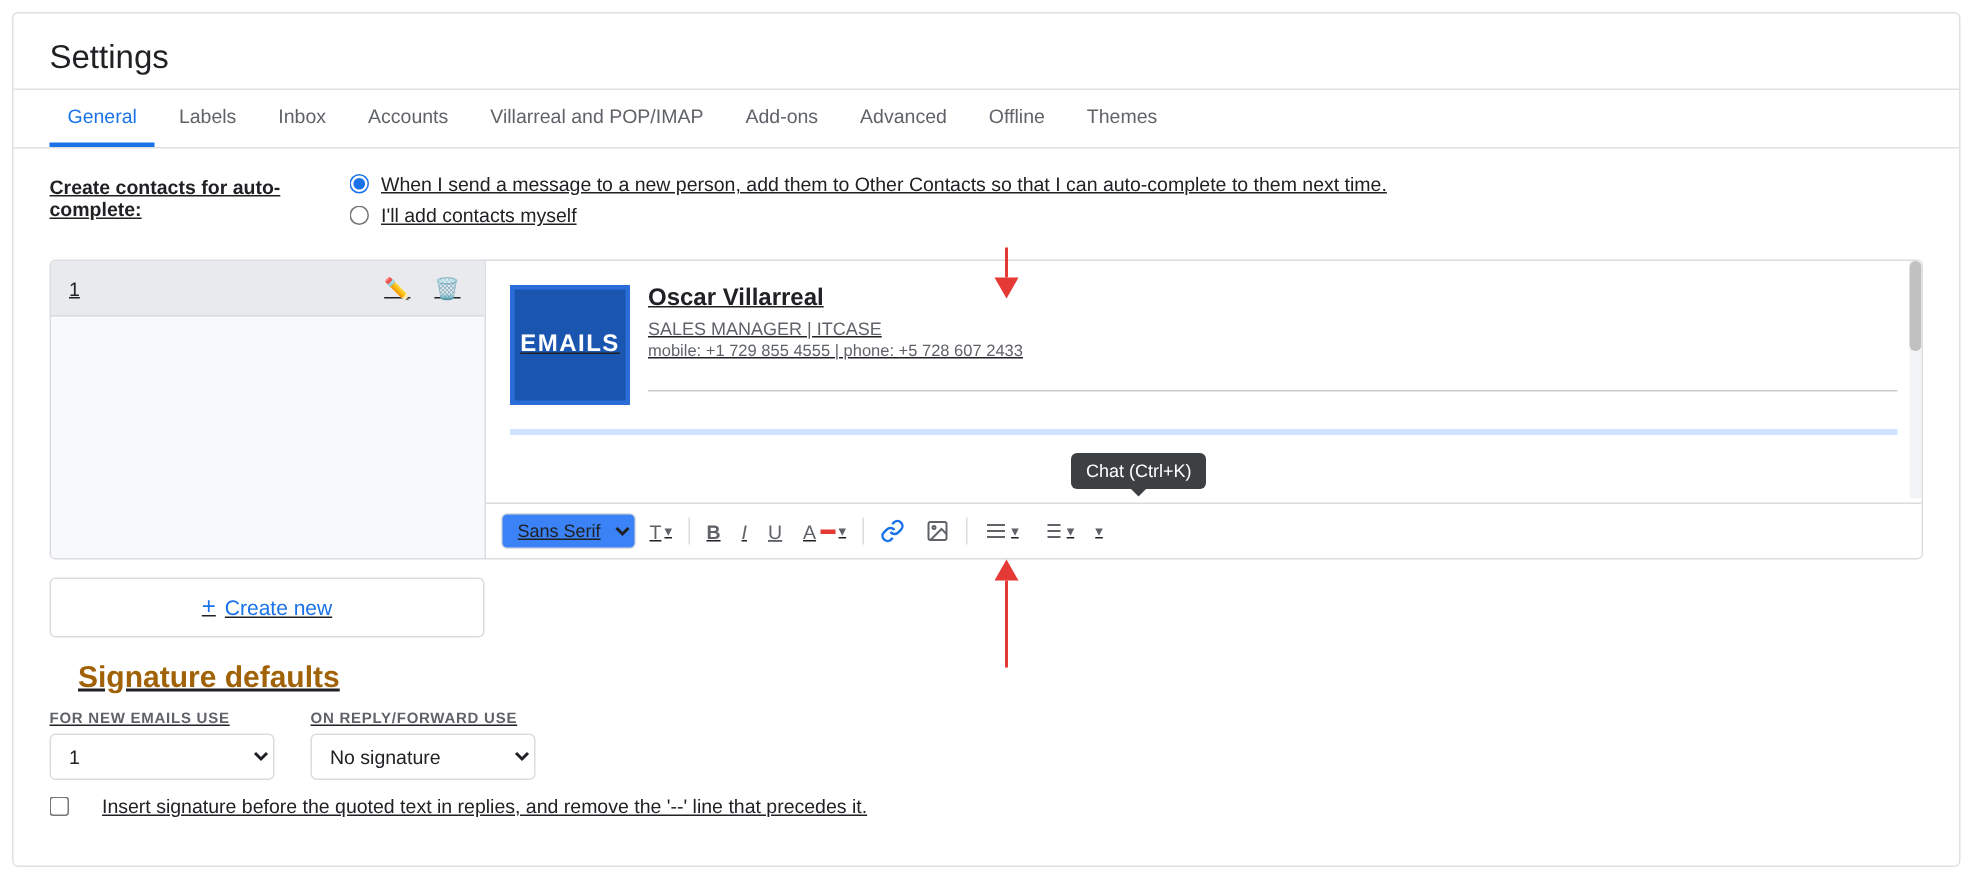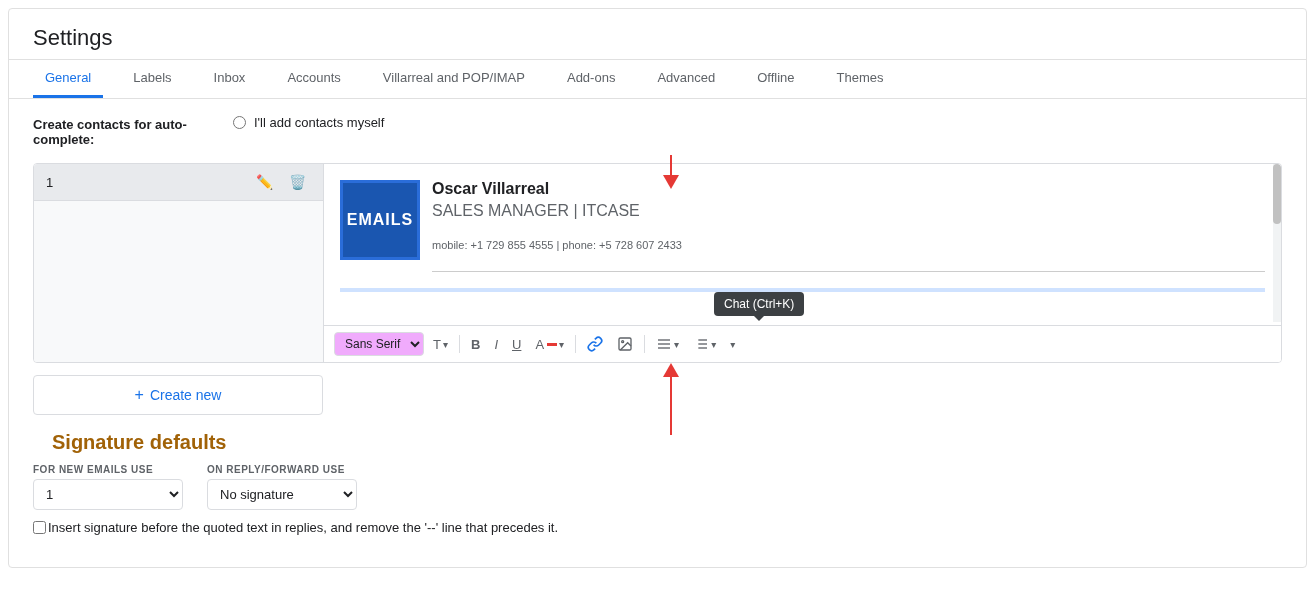--- a/index.html
+++ b/index.html
@@ -17,21 +17,21 @@
     }
     .page-title {
       font-size: 22px;
       font-weight: 400;
       padding: 16px 24px 8px;
       color: #202124;
       border-bottom: 1px solid #e0e0e0;
     }
     .nav-tabs {
       display: flex;
-      gap: 18px;
+      gap: 4px;
       padding: 0 24px;
       border-bottom: 1px solid #e0e0e0;
       overflow-x: auto;
     }
     .nav-tab {
       padding: 10px 12px;
       font-size: 13px;
       color: #5f6368;
       cursor: pointer;
       white-space: nowrap;
@@ -43,20 +43,21 @@
       border-bottom: 3px solid #1a73e8;
       font-weight: 500;
     }
     .settings-content {
       padding: 16px 24px;
     }
     .setting-row {
       display: flex;
       margin-bottom: 16px;
       align-items: flex-start;
+      text-decoration: underline;
     }
     .setting-label {
       width: 200px;
       min-width: 200px;
       font-size: 13px;
       color: #202124;
       padding-top: 2px;
     }
     .setting-label strong {
       font-weight: 700;
@@ -183,23 +184,23 @@
       border-bottom: 1px solid #ccc;
       padding-bottom: 20px;
     }
     .sig-name-main {
       font-size: 16px;
       font-weight: 700;
       color: #202124;
       margin-bottom: 4px;
     }
     .sig-title-company {
-      font-size: 16px;
-      color: #5f6368;
-      margin-bottom: 19px;
+      font-size: 12px;
+      color: #5f6368;
+      margin-bottom: 2px;
     }
     .sig-contact {
       font-size: 11px;
       color: #5f6368;
     }
     .sig-selected-highlight {
       background: #cfe2ff;
       height: 4px;
       margin-top: 8px;
       width: 100%;
@@ -213,21 +214,21 @@
       background: #fff;
       flex-wrap: wrap;
       position: relative;
     }
     .sig-toolbar select, .font-select {
       border: 1px solid #dadce0;
       border-radius: 4px;
       padding: 3px 6px;
       font-size: 12px;
       color: #202124;
-      background: #f0abfc;
+      background: #3b82f6;
       cursor: pointer;
     }
     .toolbar-btn {
       background: none;
       border: none;
       cursor: pointer;
       color: #5f6368;
       font-size: 13px;
       padding: 3px 5px;
       border-radius: 3px;
@@ -314,21 +315,21 @@
       font-size: 13px;
       color: #202124;
       background: #fff;
       min-width: 150px;
       cursor: pointer;
       appearance: auto;
     }
     .sig-insert-option {
       display: flex;
       align-items: center;
-      gap: 2px;
+      gap: 22px;
       font-size: 13px;
       color: #202124;
     }
     .sig-insert-option input[type="checkbox"] {
       accent-color: #1a73e8;
     }
     .sig-editor-wrapper {
       position: relative;
       flex: 1;
       display: flex;
@@ -354,20 +355,24 @@
     <a class="nav-tab">Themes</a>
   </nav>
 
   <div class="settings-content">
 
     <div class="setting-row">
       <div class="setting-label">
         <strong>Create contacts for auto-complete:</strong>
       </div>
       <div class="setting-control">
+        <div class="radio-option">
+          <input type="radio" name="contacts" checked="" style="">
+          <span>When I send a message to a new person, add them to Other Contacts so that I can auto-complete to them next time.</span>
+        </div>
         <div class="radio-option">
           <input type="radio" name="contacts" style="">
           <span>I'll add contacts myself</span>
         </div>
       </div>
     </div>
 
     <div class="setting-row" style="align-items: flex-start;">
       <div class="setting-control">
 

